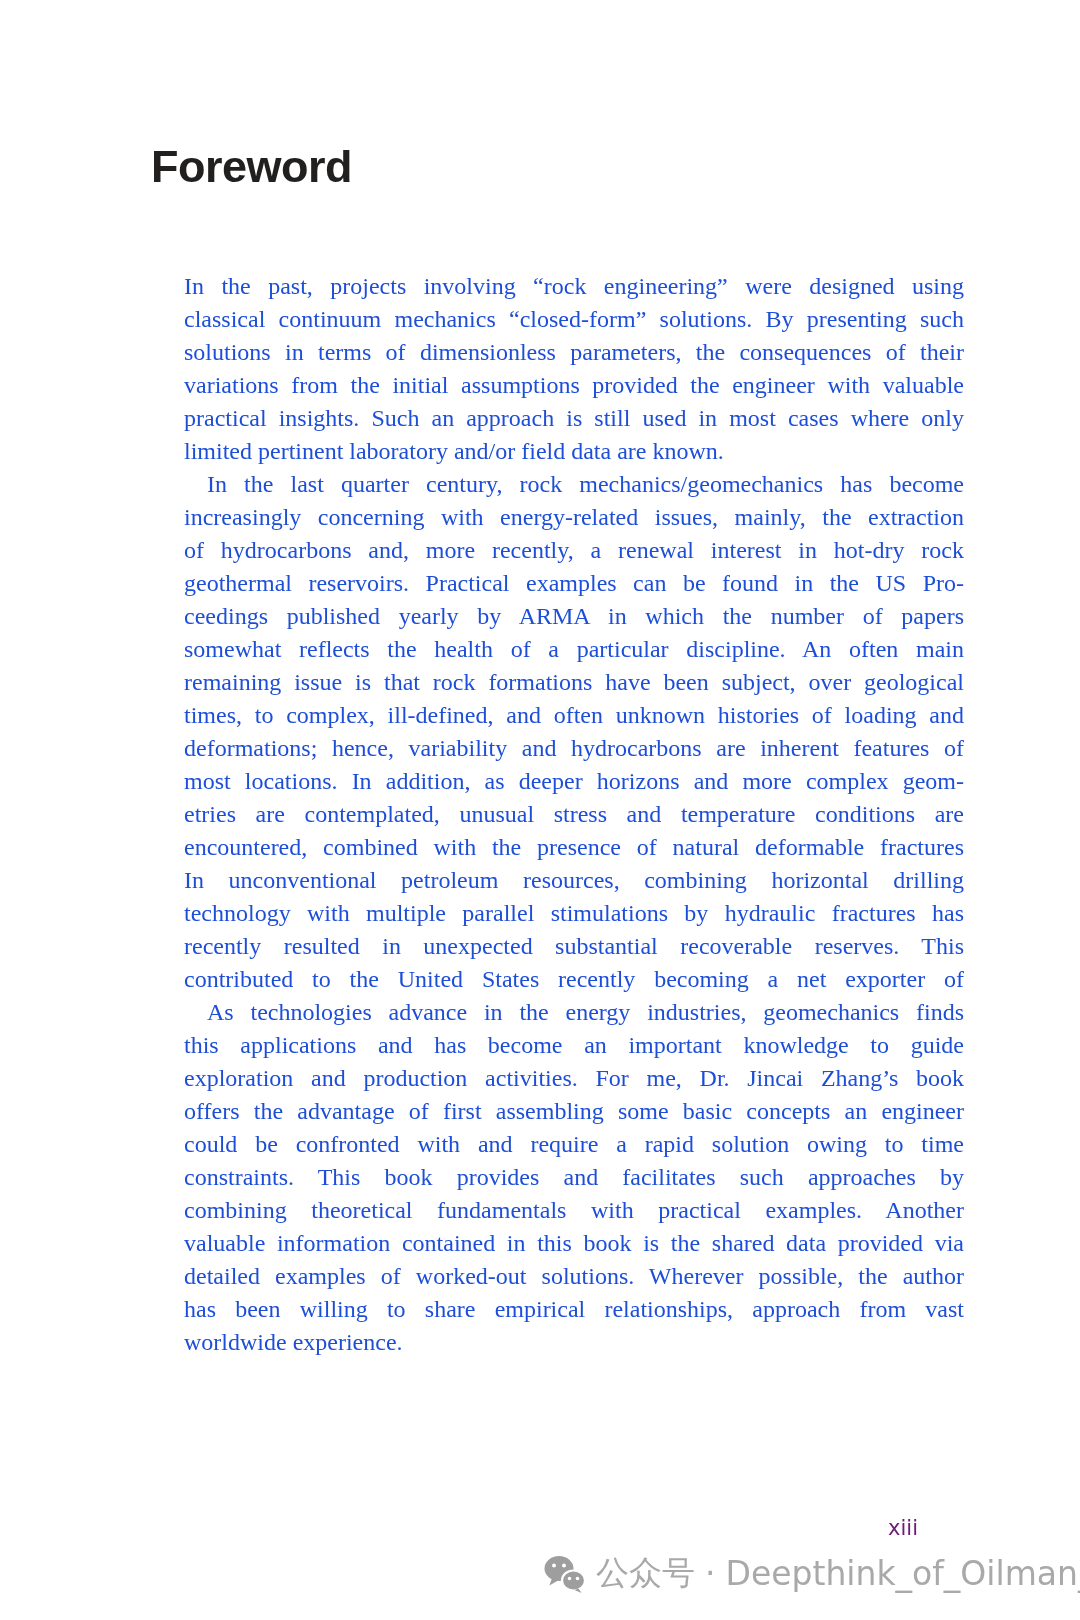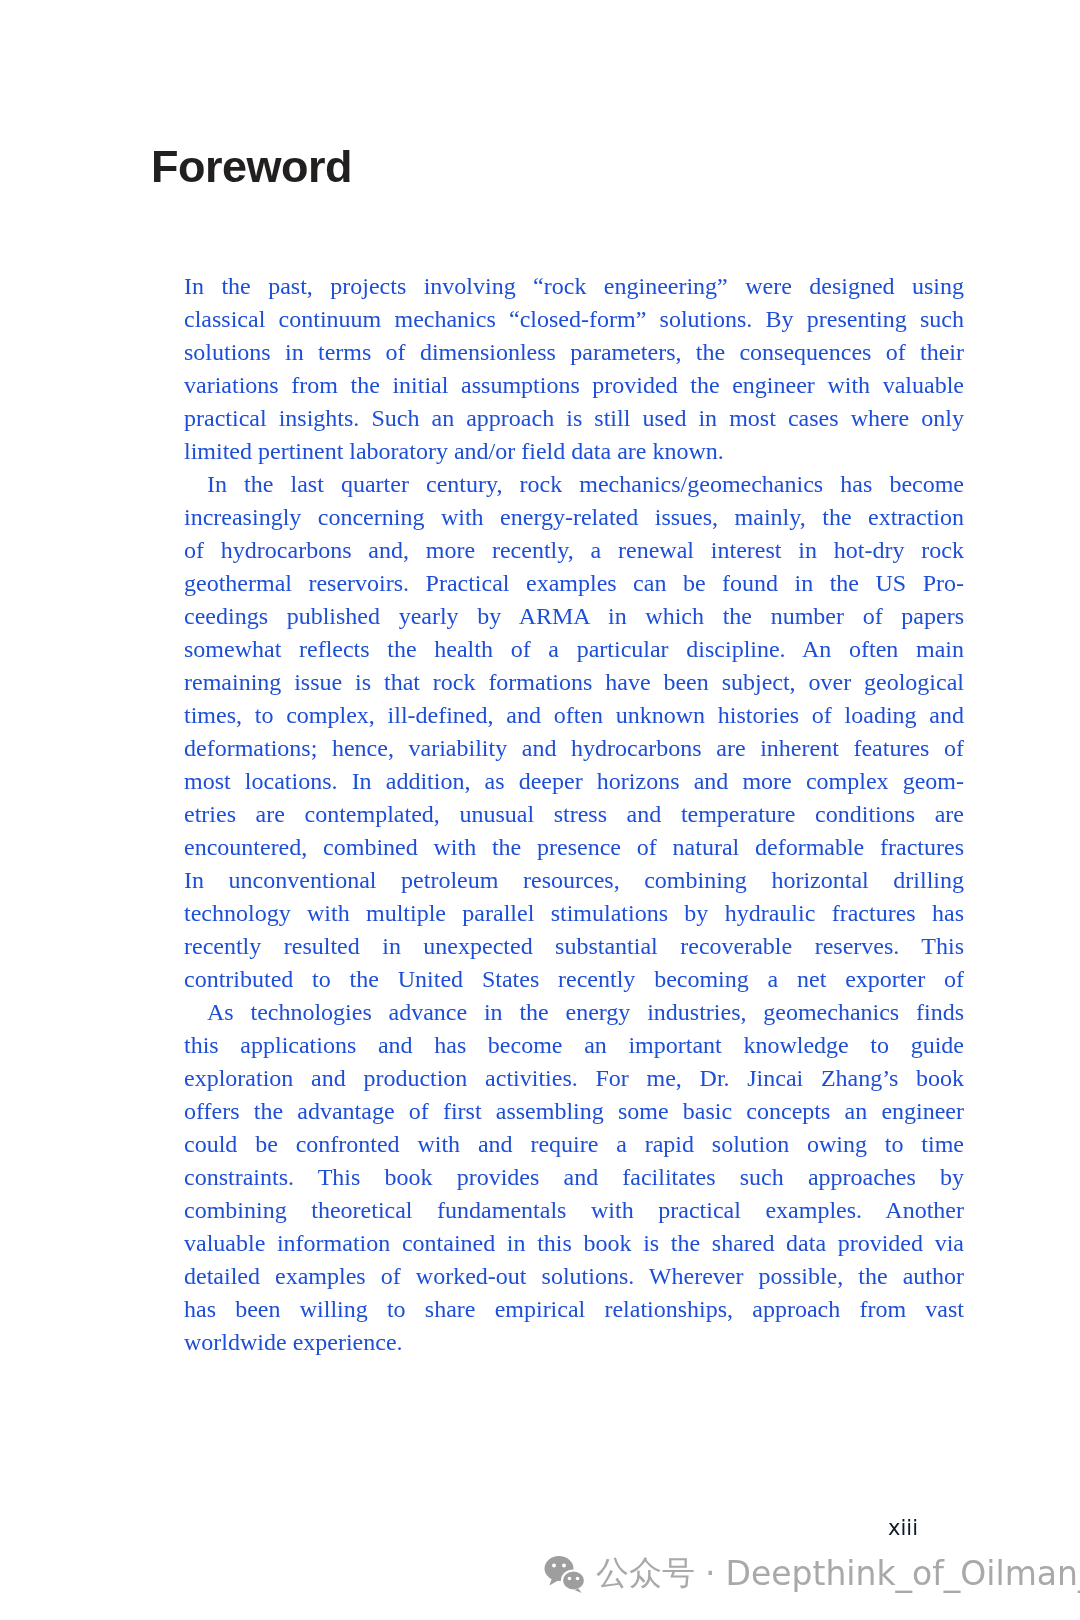--- a/index.html
+++ b/index.html
@@ -47,21 +47,21 @@
   }
   .line.indent {
     text-indent: 23px;
   }
   .folio {
     position: absolute;
     top: 1516px;
     right: 162px;
     font-family: "DejaVu Sans", sans-serif;
     font-size: 21px;
-    color: #0f172a;
+    color: #701a75;
   }
   .watermark {
     position: absolute;
     left: 544px;
     top: 1551px;
     display: flex;
     align-items: center;
     font-family: "DejaVu Sans", sans-serif;
     font-size: 33px;
     color: #a9a9a9;

